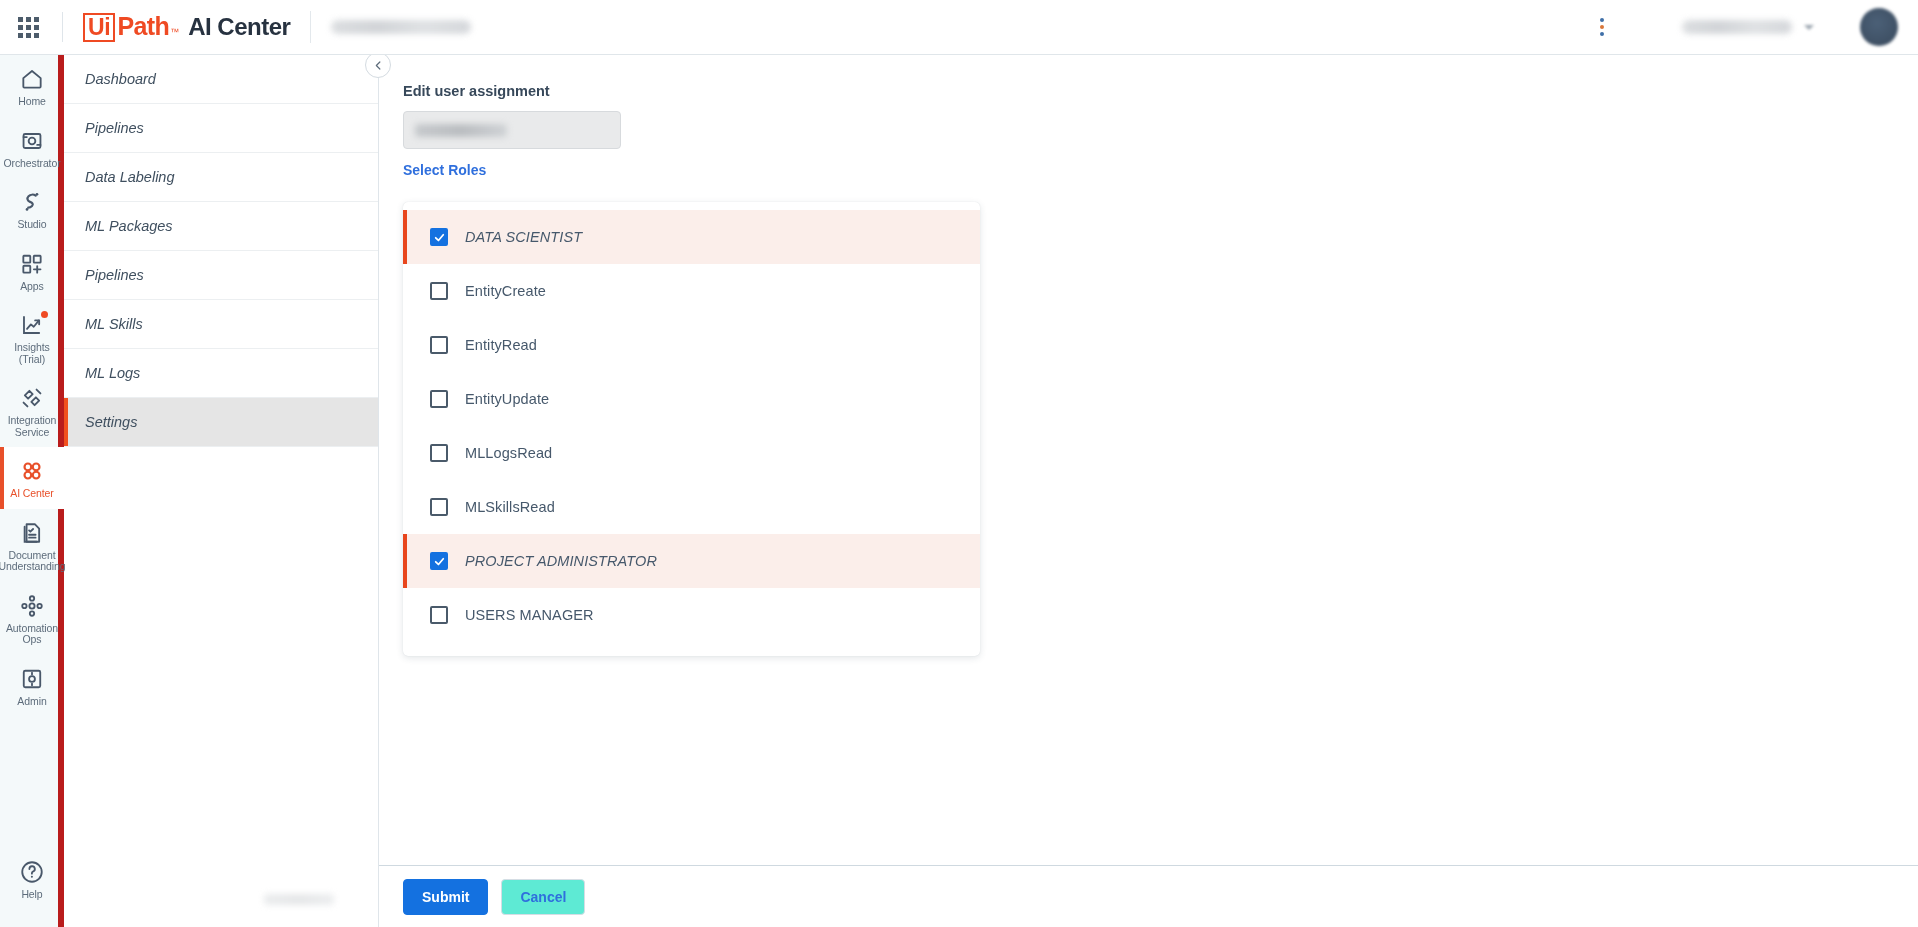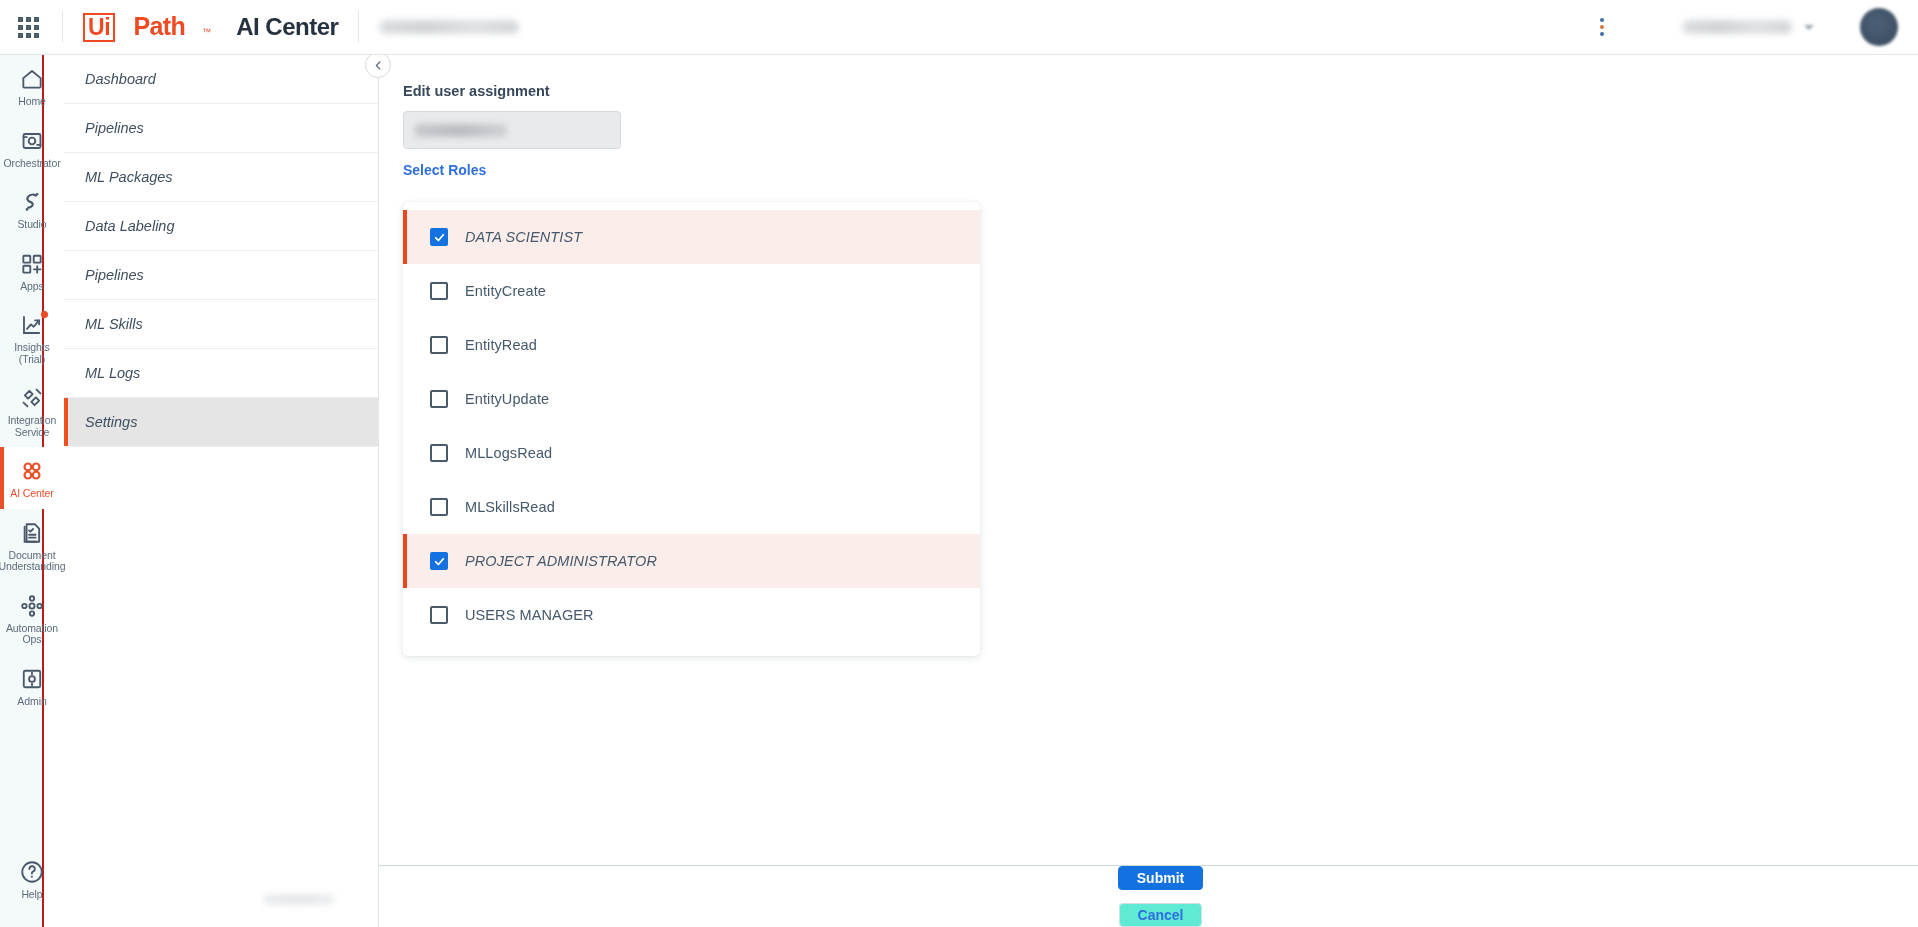--- a/index.html
+++ b/index.html
@@ -29,21 +29,21 @@
   .grid-3x3 {
     display: grid;
     grid-template-columns: repeat(3, 5px);
     grid-template-rows: repeat(3, 5px);
     gap: 3px;
   }
   .grid-3x3 i { display:block; width:5px; height:5px; background:#4d5c6b; }
   .hdr-sep {
     width: 1px; height: 30px; background: #dfe5ea; margin: 0 20px 0 6px;
   }
-  .logo-wrap { display: flex; align-items: baseline; gap: 16px; }
+  .logo-wrap { display: flex; align-items: baseline; gap: 0; }
   .logo-ui {
     display: inline-flex; align-items: center; justify-content: center;
     border: 2.5px solid #ef4a23;
     color: #ef4a23;
     font-weight: 700; font-size: 23px;
     padding: 0px 3px 1px 3px;
     line-height: 24px;
     letter-spacing: -0.3px;
   }
   .logo-path {
@@ -83,23 +83,23 @@
   .avatar {
     width: 38px; height: 38px; border-radius: 50%;
     background: radial-gradient(circle at 45% 40%, #4b6077, #39495c);
     margin-left: 46px; cursor:pointer;
     filter: blur(1.6px);
   }
 
   
   .rail {
     position: absolute; top: 55px; left: 0;
-    width: 44px; height: 872px;
+    width: 64px; height: 872px;
     background: #f4f9fa;
-    border-right: 2px solid #b91c1c;
+    border-right: 6px solid #b91c1c;
     z-index: 30;
   }
   .rail-item {
     position: relative;
     width: 64px; padding: 11px 2px 9px 2px;
     display: flex; flex-direction: column; align-items: center;
     cursor: pointer; text-decoration: none;
   }
   .rail-item .rail-label {
     margin-top: 4px;
@@ -227,21 +227,21 @@
     font-size: 14.5px; color: #46586b; letter-spacing: .1px;
   }
 
   
   .footer {
     position: absolute; bottom: 0; left: 0;
     width: 1539px; height: 62px;
     border-top: 1px solid #cfd9e0;
     background: #fff;
     display: flex; align-items: center;
-    padding-left: 24px; gap: 13px; flex-direction: column;
+    padding-left: 24px; gap: 13px;
   }
   .btn {
     height: 36px; min-width: 76px;
     border-radius: 4px; font-size: 14px; font-weight: 700;
     display:flex; align-items:center; justify-content:center;
     cursor: pointer; padding: 0 18px;
   }
   .btn-primary { background: #1471e0; color:#fff; border:1px solid #1471e0; }
   .btn-secondary { background:#5eead4; color:#2f6fdd; border:1px solid #d5dde4; }
 </style>
@@ -411,24 +411,24 @@
 
 <div class="subnav">
   <div id="subnav-items">
       <div class="subnav-item">
         <span>Dashboard</span>
       </div>
       <div class="subnav-item">
         <span>Pipelines</span>
       </div>
       <div class="subnav-item">
+        <span>Data Labeling</span>
+      </div>
+      <div class="subnav-item">
         <span>ML Packages</span>
-      </div>
-      <div class="subnav-item">
-        <span>Data Labeling</span>
       </div>
       <div class="subnav-item">
         <span>Pipelines</span>
       </div>
       <div class="subnav-item">
         <span>ML Skills</span>
       </div>
       <div class="subnav-item">
         <span>ML Logs</span>
       </div>

